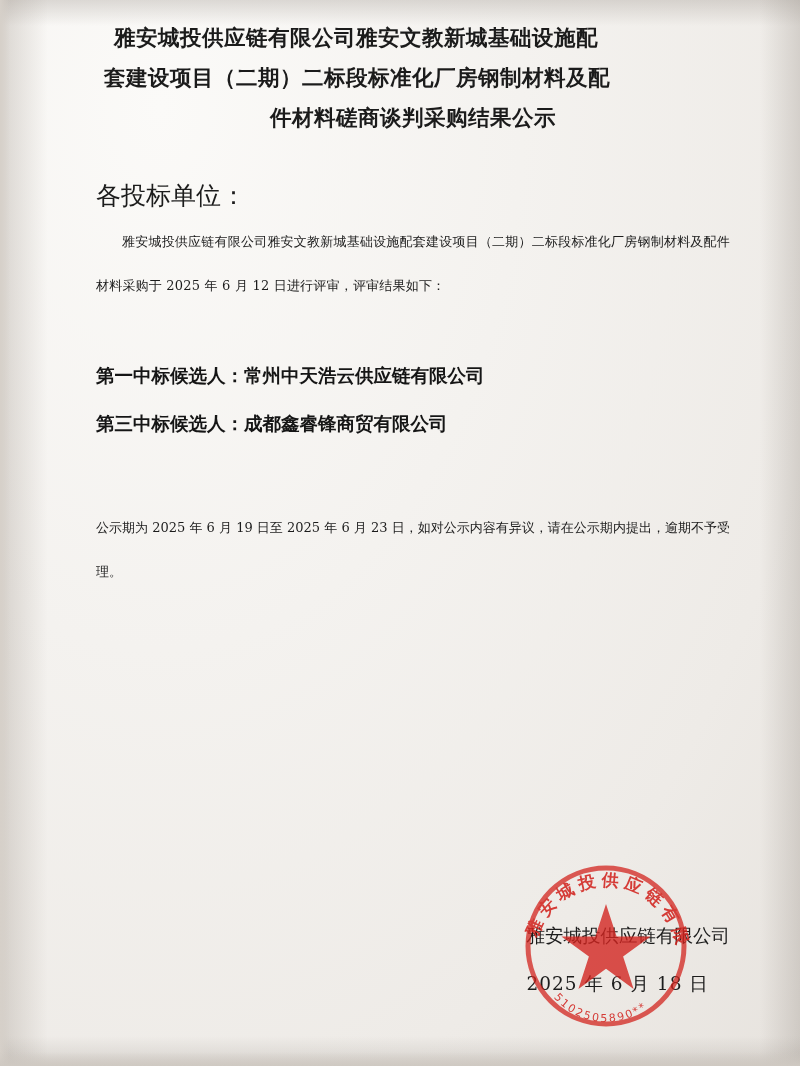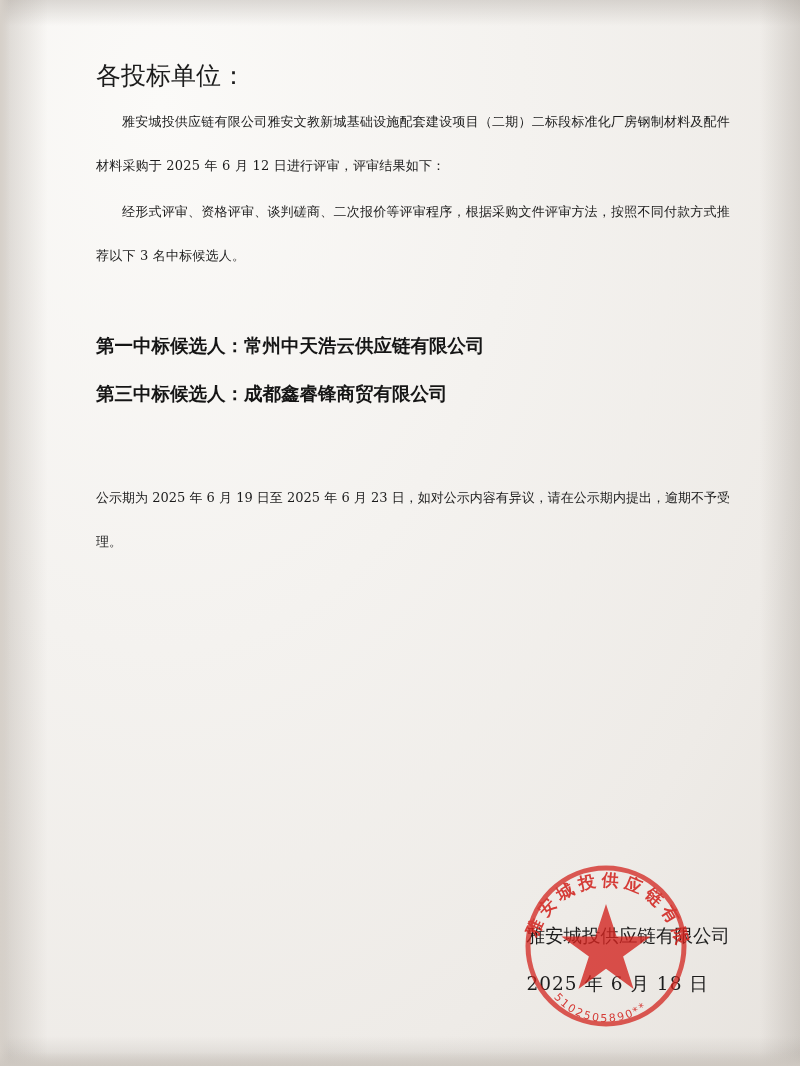--- a/index.html
+++ b/index.html
@@ -153,26 +153,30 @@
 <div class="page">
 
   <div class="shade-top"></div>
   <div class="shade-left"></div>
   <div class="shade-right"></div>
   <div class="shade-bottom"></div>
   <div class="left-edge-dark"></div>
 
   <div class="content">
 
+    <div class="title">
+      <div class="l1">雅安城投供应链有限公司雅安文教新城基础设施配</div>
+      <div class="l2">套建设项目（二期）二标段标准化厂房钢制材料及配</div>
+      <div class="l3">件材料磋商谈判采购结果公示</div>
+    </div>
 
     <div class="salutation">各投标单位：</div>
 
     <div class="para p1">雅安城投供应链有限公司雅安文教新城基础设施配套建设项目（二期）二标段标准化厂房钢制材料及配件材料采购于 2025 年 6 月 12 日进行评审，评审结果如下：</div>
 
-    <div class="para p2">经形式评审、资格评审、谈判磋商、二次报价等评审程序，根据采购文件评审方法，按照不同付款方式推荐以下 3 名中标候选人。</div>
 
     <div class="candidates">
       <div class="cand-row">
         <span class="cand-label">第一中标候选人：</span><span class="cand-name">常州中天浩云供应链有限公司</span>
       </div>
       <div class="cand-row">
         <span class="cand-label">第三中标候选人：</span><span class="cand-name">成都鑫睿锋商贸有限公司</span>
       </div>
     </div>
 

